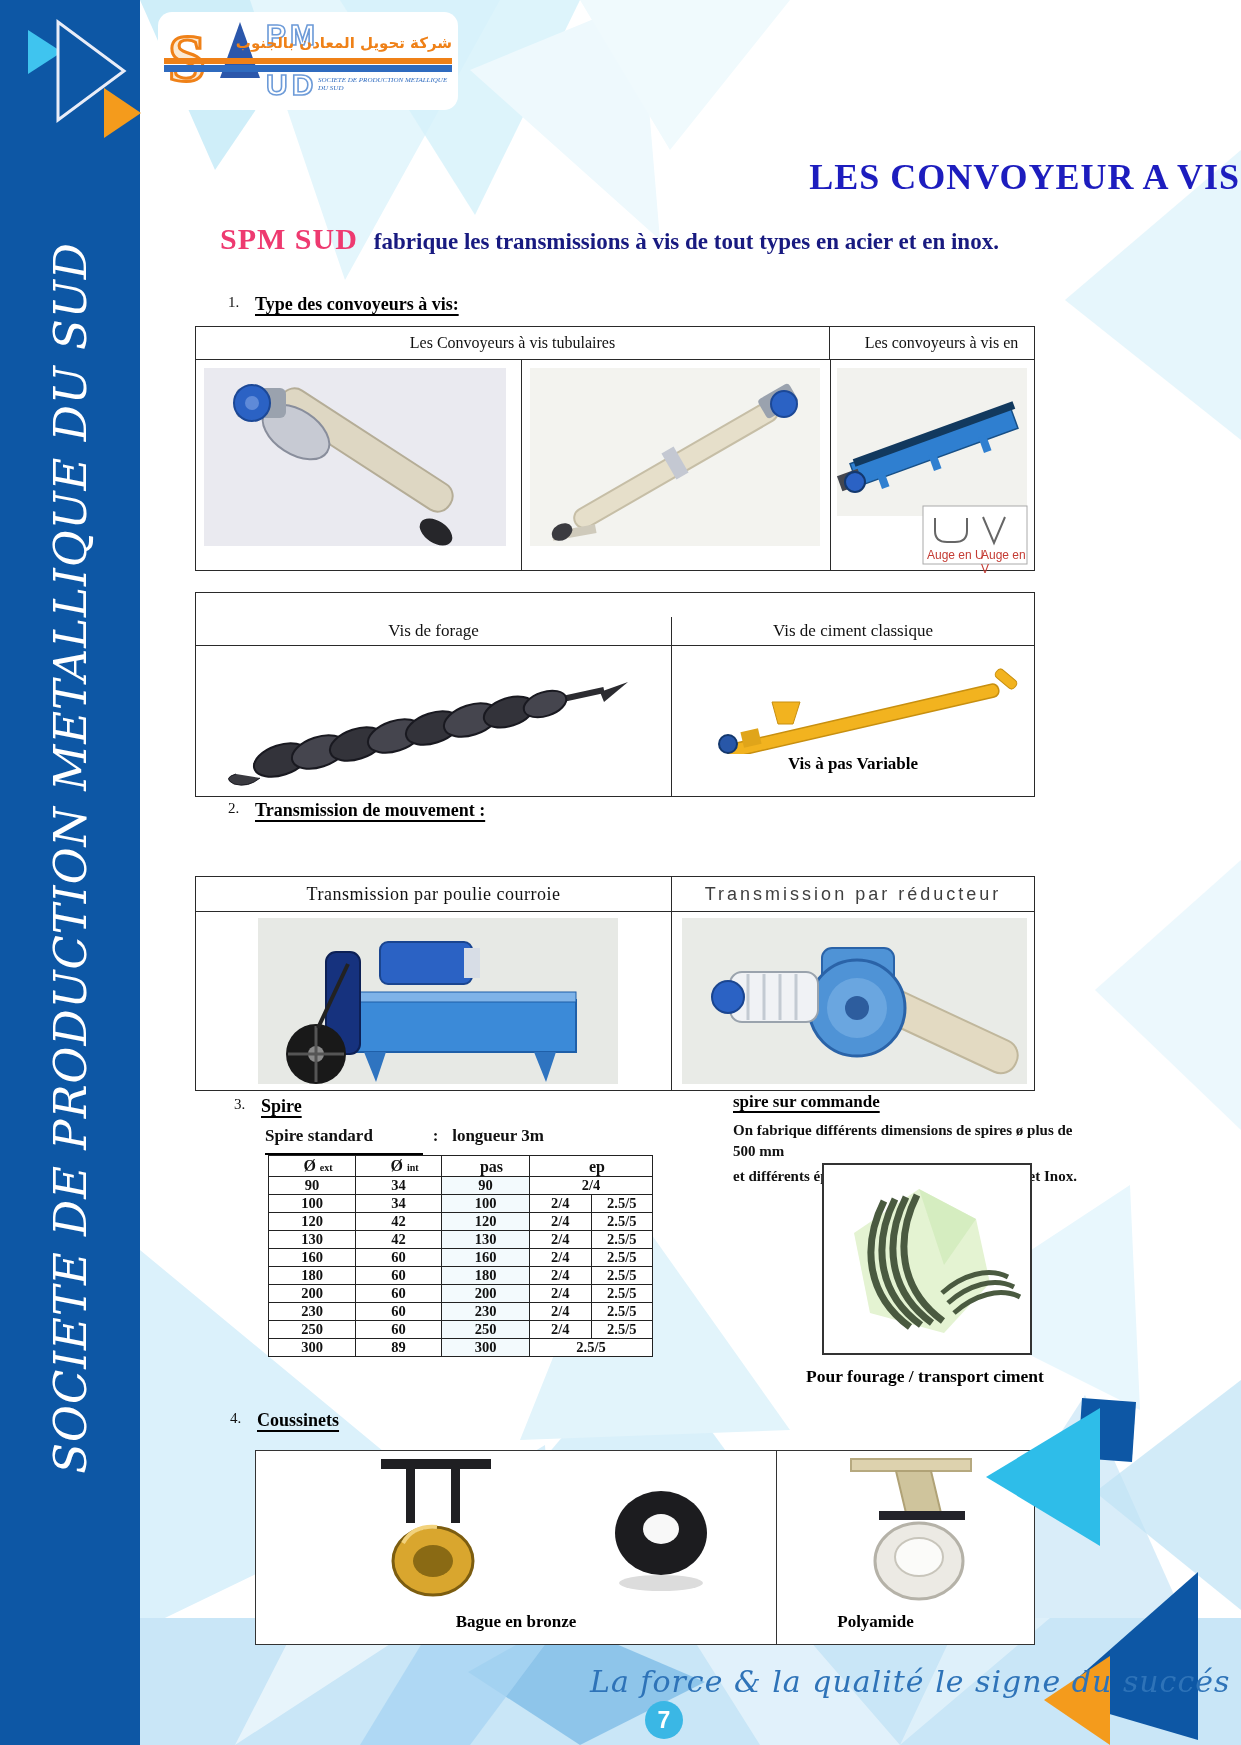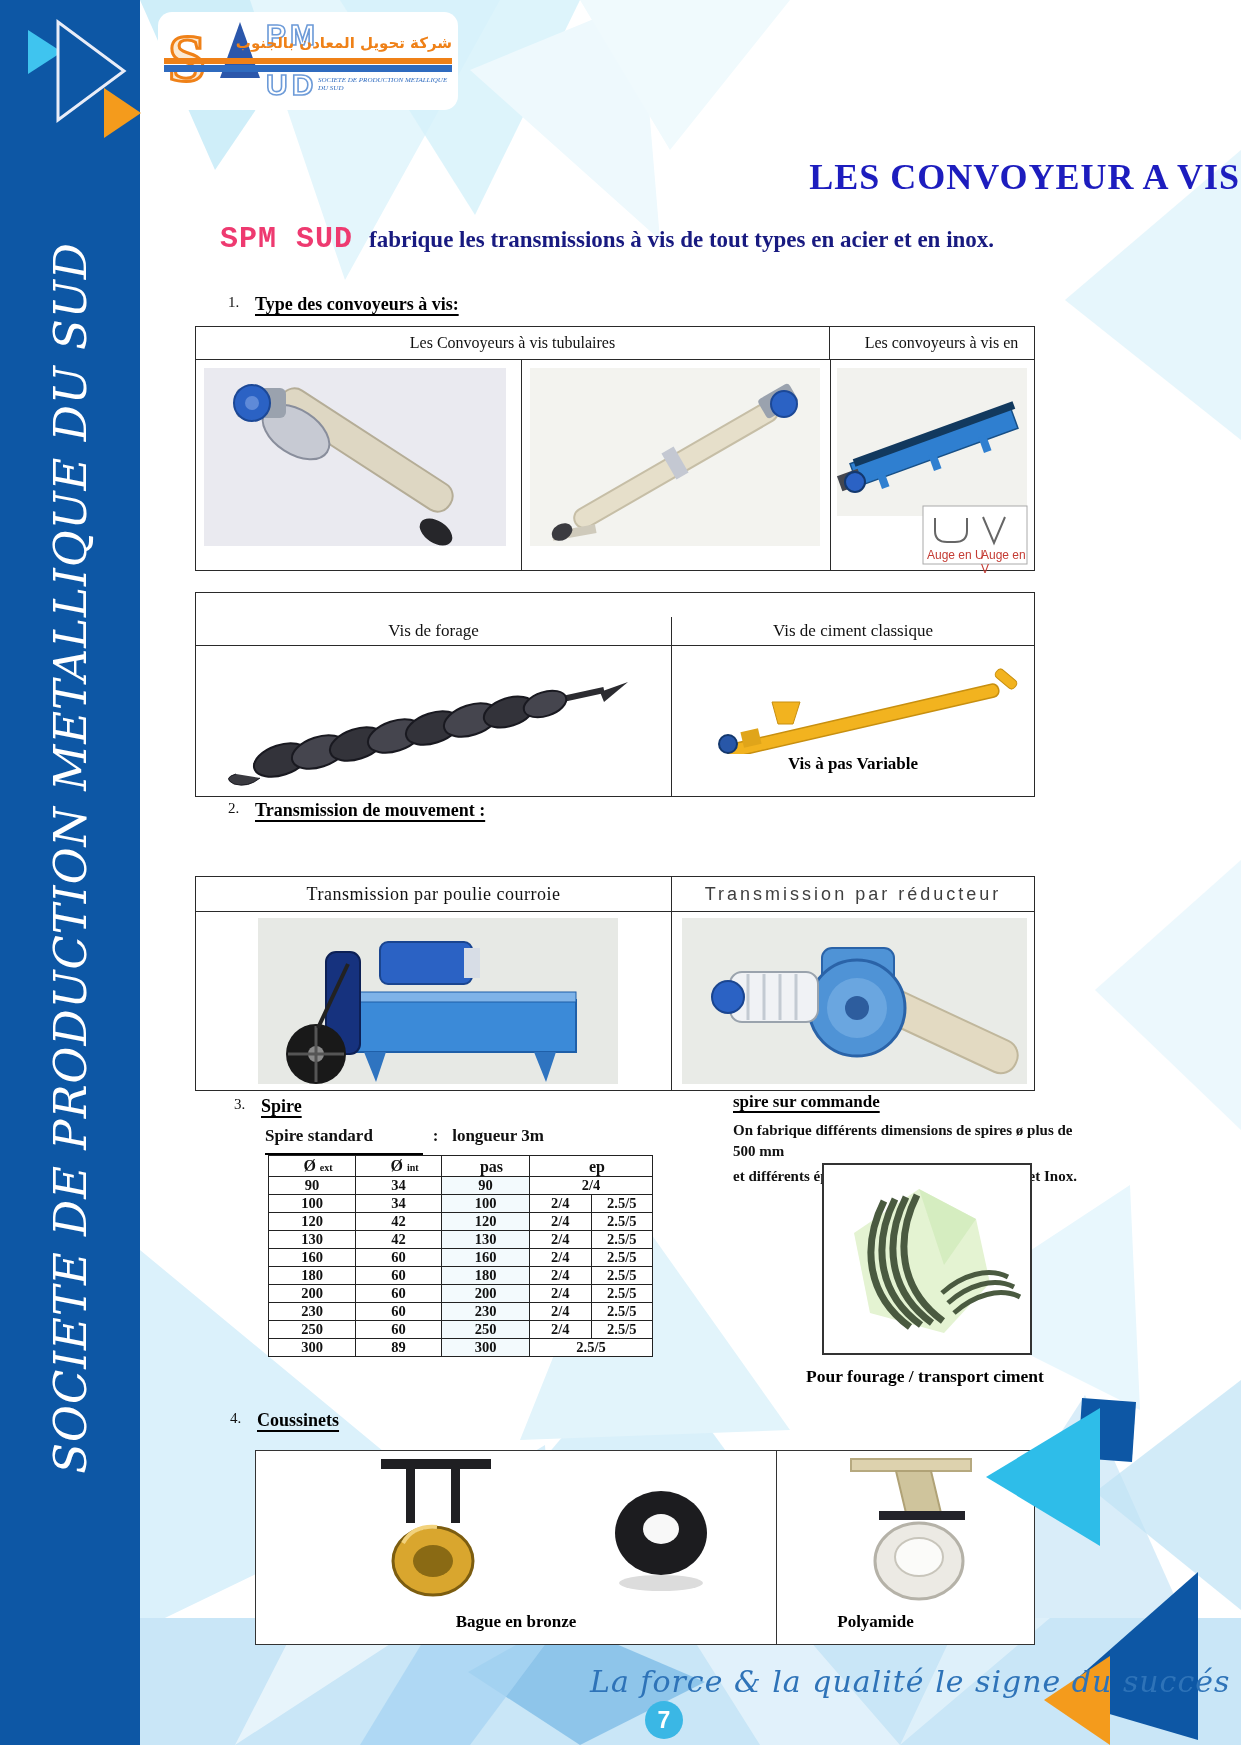--- a/index.html
+++ b/index.html
@@ -26,21 +26,21 @@
   .logo-arabic{position:absolute;right:6px;top:22px;color:#ef8118;font-family:"DejaVu Sans",sans-serif;
     font-size:15px;font-weight:bold;direction:rtl;}
   .logo-bar-o{position:absolute;left:6px;top:46px;width:288px;height:6px;background:#ef8118;}
   .logo-bar-b{position:absolute;left:6px;top:53px;width:288px;height:7px;background:#2f6bbf;}
   .logo-tag{position:absolute;left:160px;top:64px;width:138px;color:#2f6bbf;font-style:italic;
     font-size:7px;font-family:"Liberation Serif",serif;}
   
   .title{position:absolute;left:340px;top:156px;width:900px;text-align:right;z-index:1;
     font-size:36px;font-weight:bold;color:#1d1dbe;letter-spacing:1px;}
   .brand-row{position:absolute;left:220px;top:222px;z-index:1;display:flex;align-items:baseline;gap:16px;}
-  .brand{font-family:Liberation Mono, monospace;font-size:30px;font-weight:bold;color:#ee3a70;letter-spacing:1px;}
+  .brand{font-family:Liberation Serif, serif;font-size:30px;font-weight:bold;color:#ee3a70;letter-spacing:1px;}
   .intro{font-size:23px;font-weight:bold;color:#181a80;}
   
   .sec{position:absolute;z-index:1;font-size:15px;color:#111;}
   .sec .num{display:inline-block;font-size:15px;margin-right:12px;vertical-align:top;}
   .uh{font-size:18px;font-weight:bold;text-decoration:underline;text-underline-offset:4px;
       text-decoration-thickness:1.5px;color:#000;}
   
   .itable{position:absolute;left:195px;width:838px;z-index:1;background:#fff;
     border:1.6px solid #2a2a2a;}
   .ithead{display:flex;border-bottom:1.6px solid #2a2a2a;}

